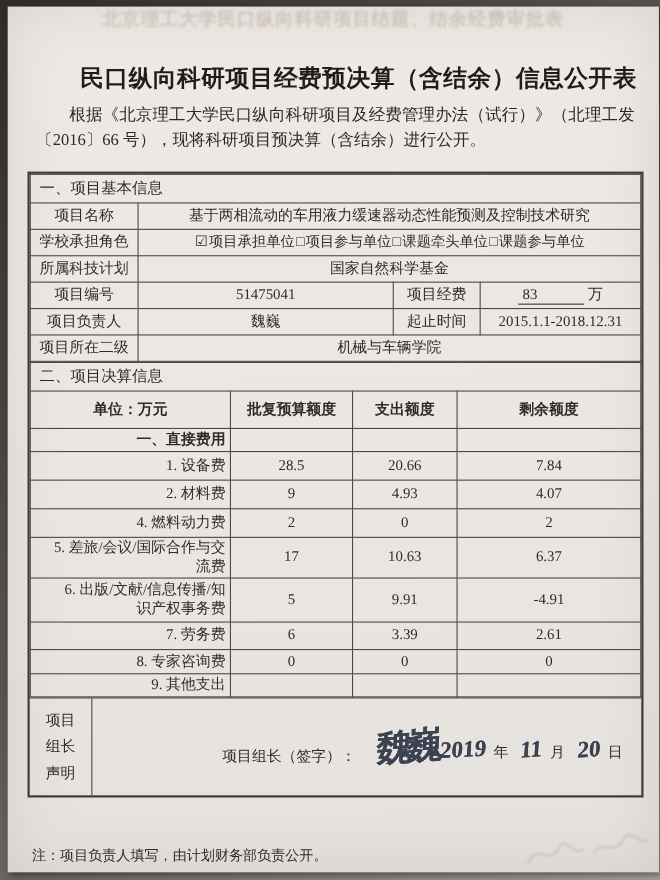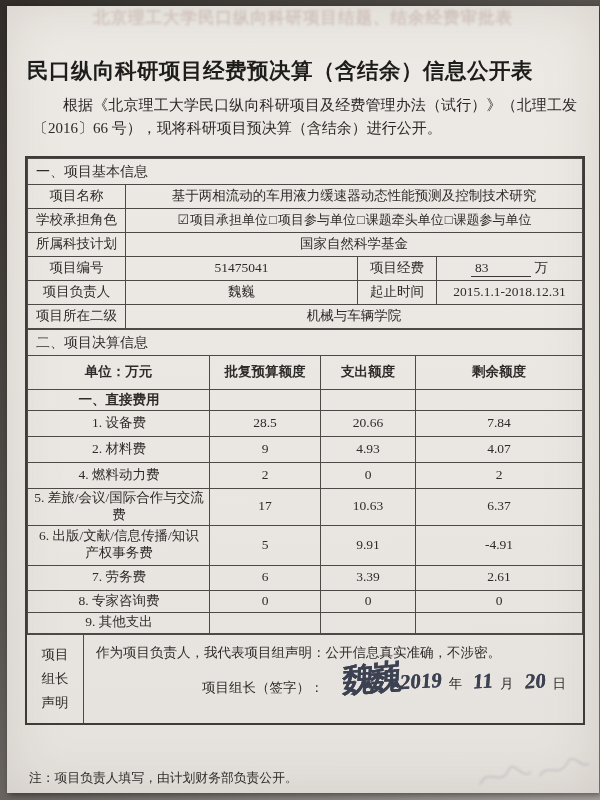--- a/index.html
+++ b/index.html
@@ -20,41 +20,41 @@
     position:absolute;top:1px;left:0;right:0;text-align:center;
     font-size:16.5px;font-weight:bold;letter-spacing:1px;
     color:rgba(150,112,102,.26);filter:blur(1.2px);
     white-space:nowrap;
   }
   .bleed-scribble{
     position:absolute;right:6px;bottom:2px;opacity:.28;filter:blur(1.1px);
     transform:rotate(-6deg);
   }
   .doc-title{
-    margin:50px 20px 0 20px;text-align:left;
+    margin:50px 20px 0 20px;text-align:right;
     font-size:21.5px;font-weight:bold;letter-spacing:.5px;color:#1f1d1b;
     white-space:nowrap;
   }
   .intro{
     margin:9px 22px 0 26px;font-size:15px;line-height:1.52;
     text-indent:2em;color:#2b2927;text-align:justify;
   }
   .doc-table{
     position:absolute;left:18px;top:150px;width:556px;
     border:2px solid #3e3b38;background:transparent;
   }
   table{border-collapse:collapse;width:100%;table-layout:fixed;}
   td{
     border:1px solid #4c4947;font-size:13.5px;color:#2e2c2a;
     padding:1px 4px;overflow:hidden;line-height:1.25;
   }
   td.sec{font-weight:normal;text-align:left;padding-left:8px;font-size:14px;}
   td.lblc{text-align:center;}
   td.vc{text-align:center;}
-  td.vl{text-align:center;padding-left:5px;font-family:Liberation Serif, serif;}
+  td.vl{text-align:right;padding-left:18px;font-family:Liberation Serif, serif;}
   td.num{text-align:center;}
   td.bold{font-weight:bold;}
   .underfill{display:inline-block;min-width:52px;border-bottom:1px solid #3a3836;text-align:left;padding:0 4px 0 4px;}
   .chk{font-size:13px;letter-spacing:0;}
   .chk .box{font-size:13px;padding:0 1px;}
   
   .stmt{display:flex;border-top:1px solid #4c4947;height:88px;}
   .stmt-label{
     width:56px;border-right:1px solid #4c4947;display:flex;flex-direction:column;
     justify-content:center;align-items:center;gap:6px;font-size:13.5px;
@@ -211,21 +211,20 @@
     </tbody>
       </table>
 
     <div class="stmt">
       <div class="stmt-label">
         <span>项目</span>
         <span>组长</span>
         <span>声明</span>
       </div>
       <div class="stmt-body">
-        <div class="stmt-declaration">作为项目负责人，我代表项目组声明：公开信息真实准确，不涉密。</div>
         <div class="stmt-sigline">项目组长（签字）：</div>
         <div class="signature">魏巍</div>
         <div class="dateline">
           <span class="hw">2019</span><span class="pr">年</span>
           <span class="hw">11</span><span class="pr">月</span>
           <span class="hw">20</span><span class="pr">日</span>
         </div>
       </div>
     </div>
   </div>

